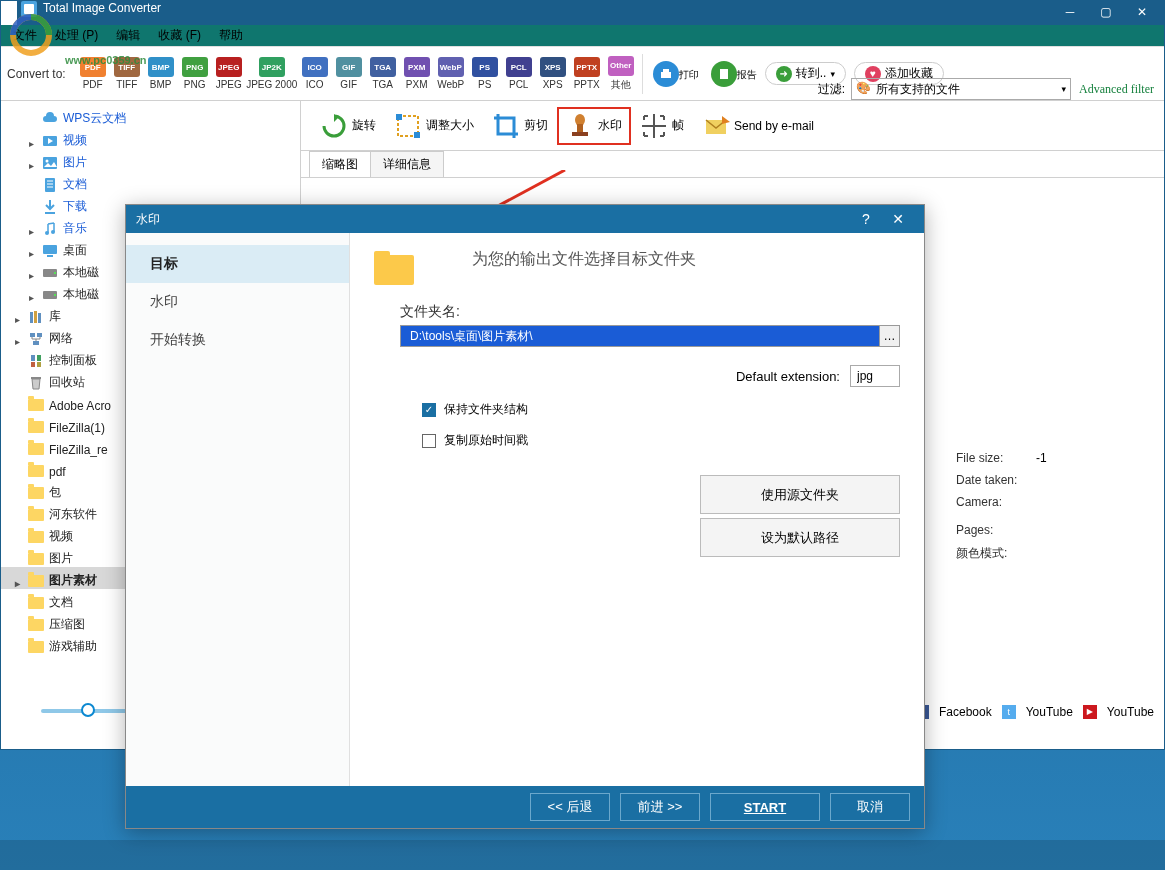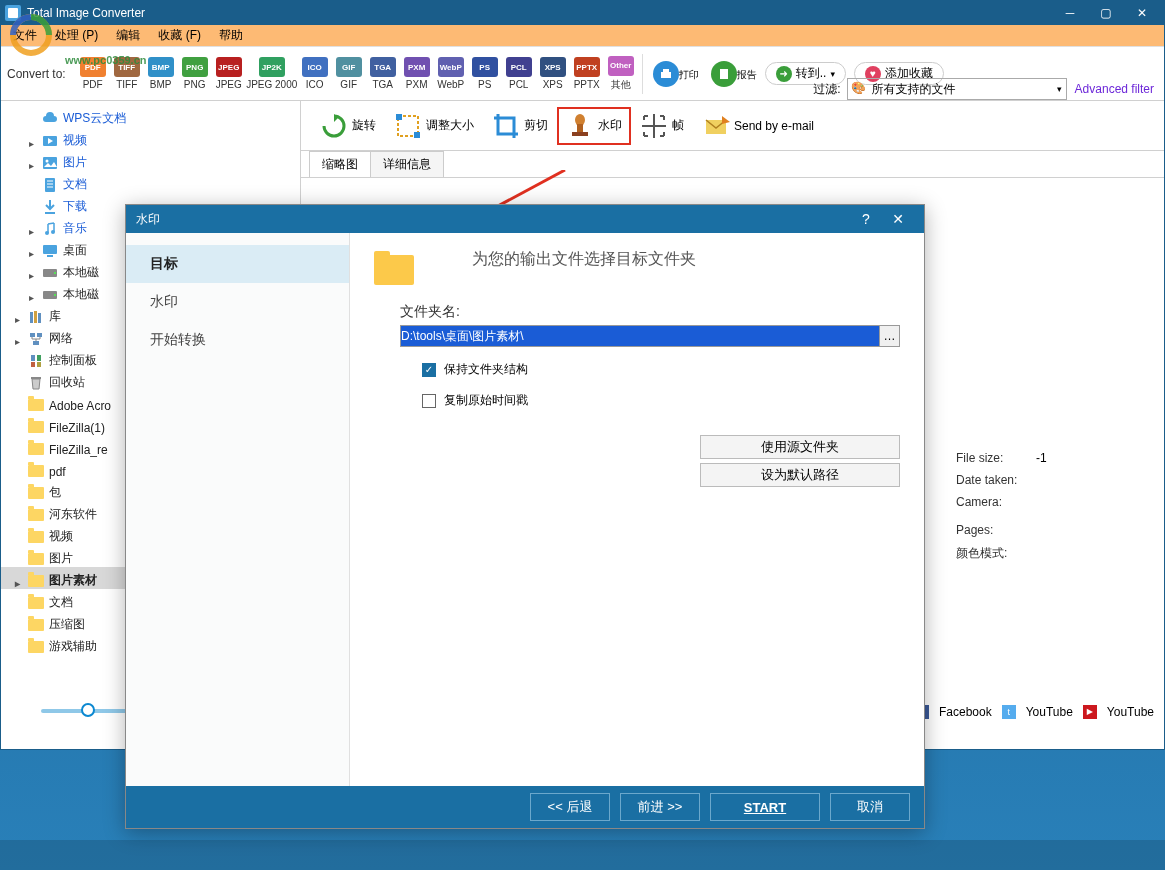--- a/index.html
+++ b/index.html
@@ -1,28 +1,28 @@
 <!DOCTYPE html>
 <html><head>
 <meta charset="utf-8">
 <style>
 * { margin: 0; padding: 0; box-sizing: border-box; font-family: "Microsoft YaHei", "Segoe UI", sans-serif; font-size: 12px; }
 body { width: 1165px; height: 870px; background: linear-gradient(180deg, #1a5f8e 0%, #2980b9 100%); overflow: hidden; position: relative; }
 
 .main-window { position: absolute; top: 0; left: 0; width: 1165px; height: 750px; background: #fff; border: 1px solid #1a5d8a; }
 
-.titlebar { height: 24px; background: #1a5d8a; display: flex; align-items: center; padding: 0 4px; color: #fff; }
+.titlebar { height: 24px; background: #1a5d8a; display: flex; padding: 0 4px; color: #fff; margin-left: 16px; }
 .titlebar-icon { width: 16px; height: 16px; margin-right: 6px; }
 .titlebar-title { flex: 1; font-size: 12px; color: #fff; }
 .winbtn { width: 36px; height: 22px; display: flex; align-items: center; justify-content: center; color: #fff; cursor: pointer; }
 
 .watermark-overlay { position: absolute; top: 5px; left: 0px; width: 200px; height: 60px; pointer-events: none; opacity: 0.85; }
 .watermark-url { position: absolute; top: 48px; left: 64px; font-size: 11px; color: #2e8b3c; font-weight: bold; }
 
-.menubar { height: 22px; background: #fdba74; display: flex; align-items: center; padding: 0 6px; gap: 6px; border-bottom: 1px solid #e0e0e0; }
+.menubar { height: 22px; background: #0f766e; display: flex; align-items: center; padding: 0 6px; gap: 6px; border-bottom: 1px solid #e0e0e0; }
 .menubar span { padding: 2px 6px; cursor: pointer; }
 
 .convertbar { height: 54px; background: #fff; display: flex; align-items: center; padding: 0 6px; border-bottom: 1px solid #d0d0d0; }
 .convert-label { margin-right: 10px; color: #333; }
 .fmt { display: flex; flex-direction: column; align-items: center; width: 34px; cursor: pointer; padding: 2px 0; }
 .fmt-ico { width: 26px; height: 20px; border-radius: 3px; font-size: 8px; color: #fff; display: flex; align-items: center; justify-content: center; font-weight: bold; }
 .fmt-lbl { font-size: 10px; color: #333; margin-top: 2px; }
 .jp2k { width: 52px; }
 .other-fmt { width: 34px; }
 
@@ -30,21 +30,21 @@
 .action-circle { width: 26px; height: 26px; border-radius: 50%; display: flex; align-items: center; justify-content: center; color: #fff; }
 .action-lbl { font-size: 10px; margin-top: 2px; }
 
 .pill-btn { display: inline-flex; align-items: center; padding: 2px 10px; border-radius: 12px; background: #fff; border: 1px solid #ccc; margin-right: 6px; cursor: pointer; }
 .pill-ico { width: 16px; height: 16px; border-radius: 50%; margin-right: 4px; }
 
 .filter-row { display: flex; align-items: center; margin-left: 0px; }
 .filter-label { margin: 0 6px; }
 .filter-select { width: 220px; height: 22px; border: 1px solid #aaa; display: flex; align-items: center; padding: 0 4px; }
 .filter-small-ico { width: 16px; height: 16px; margin-right: 4px; }
-.adv-filter { margin-left: 8px; color: #6d28d9; cursor: pointer; }
+.adv-filter { margin-left: 8px; color: #15803d; cursor: pointer; font-family: Liberation Serif, serif; }
 
 .body-area { display: flex; height: calc(100% - 100px); }
 
 .sidebar { width: 300px; border-right: 1px solid #d0d0d0; padding: 4px 0; overflow: hidden; position: relative; }
 .tree-line { display: flex; align-items: flex-end; height: 22px; padding-left: 14px; cursor: pointer; overflow: hidden; white-space: nowrap; }
 .tree-line.selected { background: #d8d8d8; font-weight: bold; }
 .tree-arrow { width: 10px; color: #555; font-size: 10px; margin-right: 2px; }
 .tree-ico { width: 18px; height: 16px; margin-right: 4px; display: inline-flex; align-items: center; justify-content: center; }
 .folder-ico { width: 16px; height: 12px; background: #fdd663; border-radius: 1px; position: relative; }
 .folder-ico::before { content: ""; position: absolute; top: -3px; left: 0; width: 6px; height: 3px; background: #fdd663; border-radius: 1px 1px 0 0; }
@@ -85,32 +85,32 @@
 .dlg-side-item.active { background: #daecf5; font-weight: bold; color: #222; }
 
 .dlg-main { flex: 1; padding: 16px 24px; }
 .dlg-header { display: flex; align-items: flex-start; margin-bottom: 18px; gap: 44px; }
 .dlg-big-ico { width: 40px; height: 36px; margin-right: 14px; position: relative; }
 .dlg-folder-big { width: 40px; height: 30px; background: #fcc94a; border-radius: 2px; position: absolute; bottom: 0; }
 .dlg-folder-tab { width: 16px; height: 8px; background: #fcc94a; position: absolute; top: 2px; left: 0; border-radius: 2px 2px 0 0; }
 .dlg-header-text { font-size: 16px; color: #555; }
 
 .dlg-field-lbl { font-size: 14px; margin: 12px 0 4px 26px; color: #333; }
-.dlg-input { margin-left: 26px; width: 480px; height: 22px; border: 1px solid #999; background: #1a5cd6; color: #fff; padding: 0 0; display: flex; align-items: center; }
+.dlg-input { margin-left: 26px; width: 480px; height: 22px; border: 1px solid #999; background: #1a5cd6; color: #fff; padding: 0 9px; display: flex; align-items: center; }
 .dlg-input-browse { width: 20px; height: 22px; border: 1px solid #999; border-left: none; background: #f0f0f0; display: inline-flex; align-items: center; justify-content: center; cursor: pointer; }
 
 .dlg-row { display: flex; align-items: center; margin: 18px 0 0 26px; }
 .dlg-ext-lbl { margin-left: auto; margin-right: 10px; font-size: 13px; }
 .dlg-ext-input { width: 50px; height: 22px; border: 1px solid #aaa; padding: 0 6px; }
 
 .dlg-check { display: flex; align-items: center; margin: 14px 0 0 48px; font-size: 14px; }
 .dlg-checkbox { width: 14px; height: 14px; border: 1px solid #666; margin-right: 8px; display: inline-flex; align-items: center; justify-content: center; }
 .dlg-checkbox.checked { background: #1a6fa3; border-color: #1a6fa3; color: #fff; font-size: 10px; }
 
-.dlg-wide-btn { width: 200px; height: 24px; border: 1px solid #bbb; background: #f4f4f4; margin-left: auto; margin-right: 0; margin-top: 10px; display: flex; align-items: center; justify-content: center; font-size: 13px; cursor: pointer; }
+.dlg-wide-btn { width: 200px; height: 39px; border: 1px solid #bbb; background: #f4f4f4; margin-left: auto; margin-right: 0; margin-top: 10px; display: flex; align-items: center; justify-content: center; font-size: 13px; cursor: pointer; }
 .dlg-btn-stack { margin: 26px 0 0 300px; }
 
 .dlg-footer { height: 42px; background: #1a6fa3; display: flex; align-items: center; justify-content: flex-end; padding: 0 14px; gap: 10px; }
 .dlg-fbtn { min-width: 80px; height: 28px; border: 1px solid #6ba8cc; background: transparent; color: #fff; display: flex; align-items: center; justify-content: center; cursor: pointer; font-size: 13px; }
 .dlg-fbtn.start { font-weight: bold; text-decoration: underline; min-width: 110px; }
 
 .red-arrow { position: absolute; top: 170px; left: 445px; pointer-events: none; }
 
 .taskbar { position: absolute; bottom: 0; left: 0; width: 1165px; height: 30px; background: rgba(0,0,0,0.15); }
 </style>
@@ -593,20 +593,24 @@
         </div>
         <div class="dlg-header-text">为您的输出文件选择目标文件夹</div>
       </div>
       <div class="dlg-field-lbl">文件夹名:</div>
       <div style="display:flex;margin-left:0">
         <div class="dlg-input">
             <span>D:\tools\桌面\图片素材\</span>
           </div>
         <div class="dlg-input-browse">…</div>
       </div>
+      <div class="dlg-row">
+        <span class="dlg-ext-lbl">Default extension:</span>
+        <input class="dlg-ext-input" value="jpg" style="">
+      </div>
       <div class="dlg-check">
         <span class="dlg-checkbox checked">✓</span>
         <span>保持文件夹结构</span>
       </div>
       <div class="dlg-check">
         <span class="dlg-checkbox"></span>
         <span>复制原始时间戳</span>
       </div>
       <div class="dlg-btn-stack">
         <div class="dlg-wide-btn">使用源文件夹</div>

